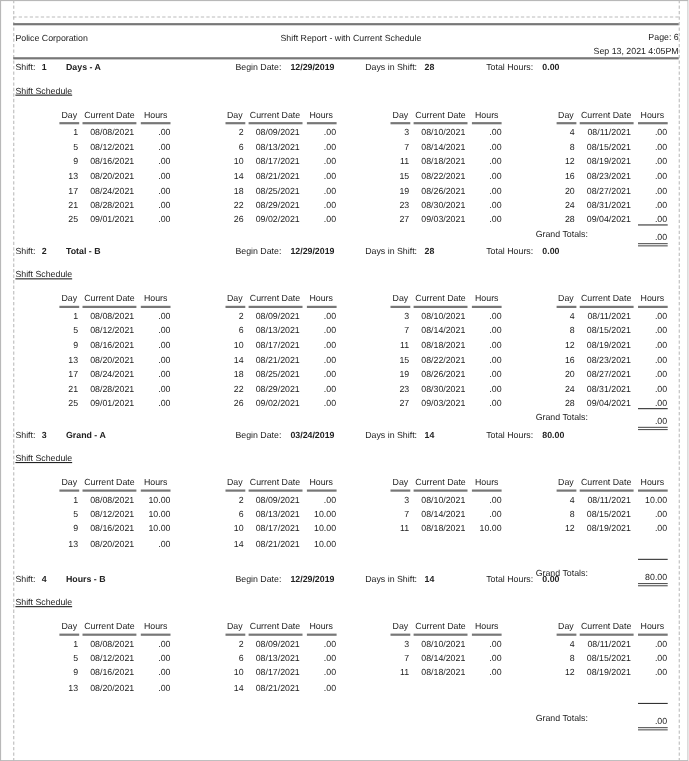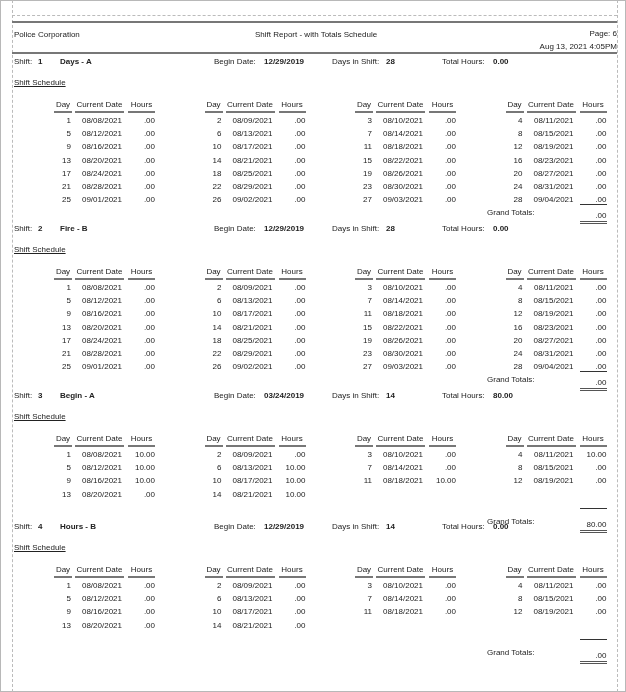--- a/index.html
+++ b/index.html
@@ -21,23 +21,23 @@
 <body>
 
 <div class="frame"></div>
 <div class="vmargin" style="left:12px"></div>
 <div class="vmargin" style="left:617px"></div>
 <div class="hmargin"></div>
 <div class="rule" style="top:21px"></div>
 <div class="rule" style="top:52px"></div>
 
 <div class="abs" style="left:14px;top:30px">Police Corporation</div>
-<div class="abs" style="left:255px;top:30px">Shift Report - with Totals Schedule</div>
+<div class="abs" style="left:255px;top:30px">Shift Report - with Current Schedule</div>
 <div class="abs" style="right:9px;top:29px">Page: 6</div>
-<div class="abs" style="right:9px;top:42px">Aug 13, 2021 4:05PM</div>
+<div class="abs" style="right:9px;top:42px">Sep 13, 2021 4:05PM</div>
 
 <div id="shifts">
     <div class="abs " style="left:14px;top:57px">Shift:</div>
     <div class="abs b" style="left:38px;top:57px">1</div>
     <div class="abs b" style="left:60px;top:57px">Days - A</div>
     <div class="abs " style="left:214px;top:57px">Begin Date:</div>
     <div class="abs b" style="left:264px;top:57px">12/29/2019</div>
     <div class="abs " style="left:332px;top:57px">Days in Shift:</div>
     <div class="abs b" style="left:386px;top:57px">28</div>
     <div class="abs " style="left:442px;top:57px">Total Hours:</div>
@@ -136,21 +136,21 @@
     <div class="abs r" style="left:355px;top:195.2px;width:17px">27</div>
     <div class="abs r" style="left:376px;top:195.2px;width:47px">09/03/2021</div>
     <div class="abs r" style="left:429px;top:195.2px;width:27px">.00</div>
     <div class="abs r" style="left:505.5px;top:195.2px;width:17px">28</div>
     <div class="abs r" style="left:526.5px;top:195.2px;width:47px">09/04/2021</div>
     <div class="abs r" style="left: 579.5px; top: 195.2px; width: 27px; border-bottom: 1px solid rgb(51, 51, 51);">.00</div>
     <div class="abs " style="left:487px;top:208.2px">Grand Totals:</div>
     <div class="abs r dbl" style="left:579.5px;top:211.2px;width:27px;padding-bottom:1px">.00</div>
     <div class="abs " style="left:14px;top:224px">Shift:</div>
     <div class="abs b" style="left:38px;top:224px">2</div>
-    <div class="abs b" style="left:60px;top:224px">Fire - B</div>
+    <div class="abs b" style="left:60px;top:224px">Total - B</div>
     <div class="abs " style="left:214px;top:224px">Begin Date:</div>
     <div class="abs b" style="left:264px;top:224px">12/29/2019</div>
     <div class="abs " style="left:332px;top:224px">Days in Shift:</div>
     <div class="abs b" style="left:386px;top:224px">28</div>
     <div class="abs " style="left:442px;top:224px">Total Hours:</div>
     <div class="abs b" style="left:493px;top:224px">0.00</div>
     <div class="abs u" style="left:14px;top:245px">Shift Schedule</div>
     <div class="abs hdr" style="left:54px;top:267px;width:18px">Day</div>
     <div class="abs hdr" style="left:75px;top:267px;width:49px">Current Date</div>
     <div class="abs hdr" style="left:128px;top:267px;width:27px">Hours</div>
@@ -244,21 +244,21 @@
     <div class="abs r" style="left:355px;top:362.2px;width:17px">27</div>
     <div class="abs r" style="left:376px;top:362.2px;width:47px">09/03/2021</div>
     <div class="abs r" style="left:429px;top:362.2px;width:27px">.00</div>
     <div class="abs r" style="left:505.5px;top:362.2px;width:17px">28</div>
     <div class="abs r" style="left:526.5px;top:362.2px;width:47px">09/04/2021</div>
     <div class="abs r" style="left: 579.5px; top: 362.2px; width: 27px; border-bottom: 1px solid rgb(51, 51, 51);">.00</div>
     <div class="abs " style="left:487px;top:375.2px">Grand Totals:</div>
     <div class="abs r dbl" style="left:579.5px;top:378.2px;width:27px;padding-bottom:1px">.00</div>
     <div class="abs " style="left:14px;top:391px">Shift:</div>
     <div class="abs b" style="left:38px;top:391px">3</div>
-    <div class="abs b" style="left:60px;top:391px">Begin - A</div>
+    <div class="abs b" style="left:60px;top:391px">Grand - A</div>
     <div class="abs " style="left:214px;top:391px">Begin Date:</div>
     <div class="abs b" style="left:264px;top:391px">03/24/2019</div>
     <div class="abs " style="left:332px;top:391px">Days in Shift:</div>
     <div class="abs b" style="left:386px;top:391px">14</div>
     <div class="abs " style="left:442px;top:391px">Total Hours:</div>
     <div class="abs b" style="left:493px;top:391px">80.00</div>
     <div class="abs u" style="left:14px;top:412px">Shift Schedule</div>
     <div class="abs hdr" style="left:54px;top:434px;width:18px">Day</div>
     <div class="abs hdr" style="left:75px;top:434px;width:49px">Current Date</div>
     <div class="abs hdr" style="left:128px;top:434px;width:27px">Hours</div>

